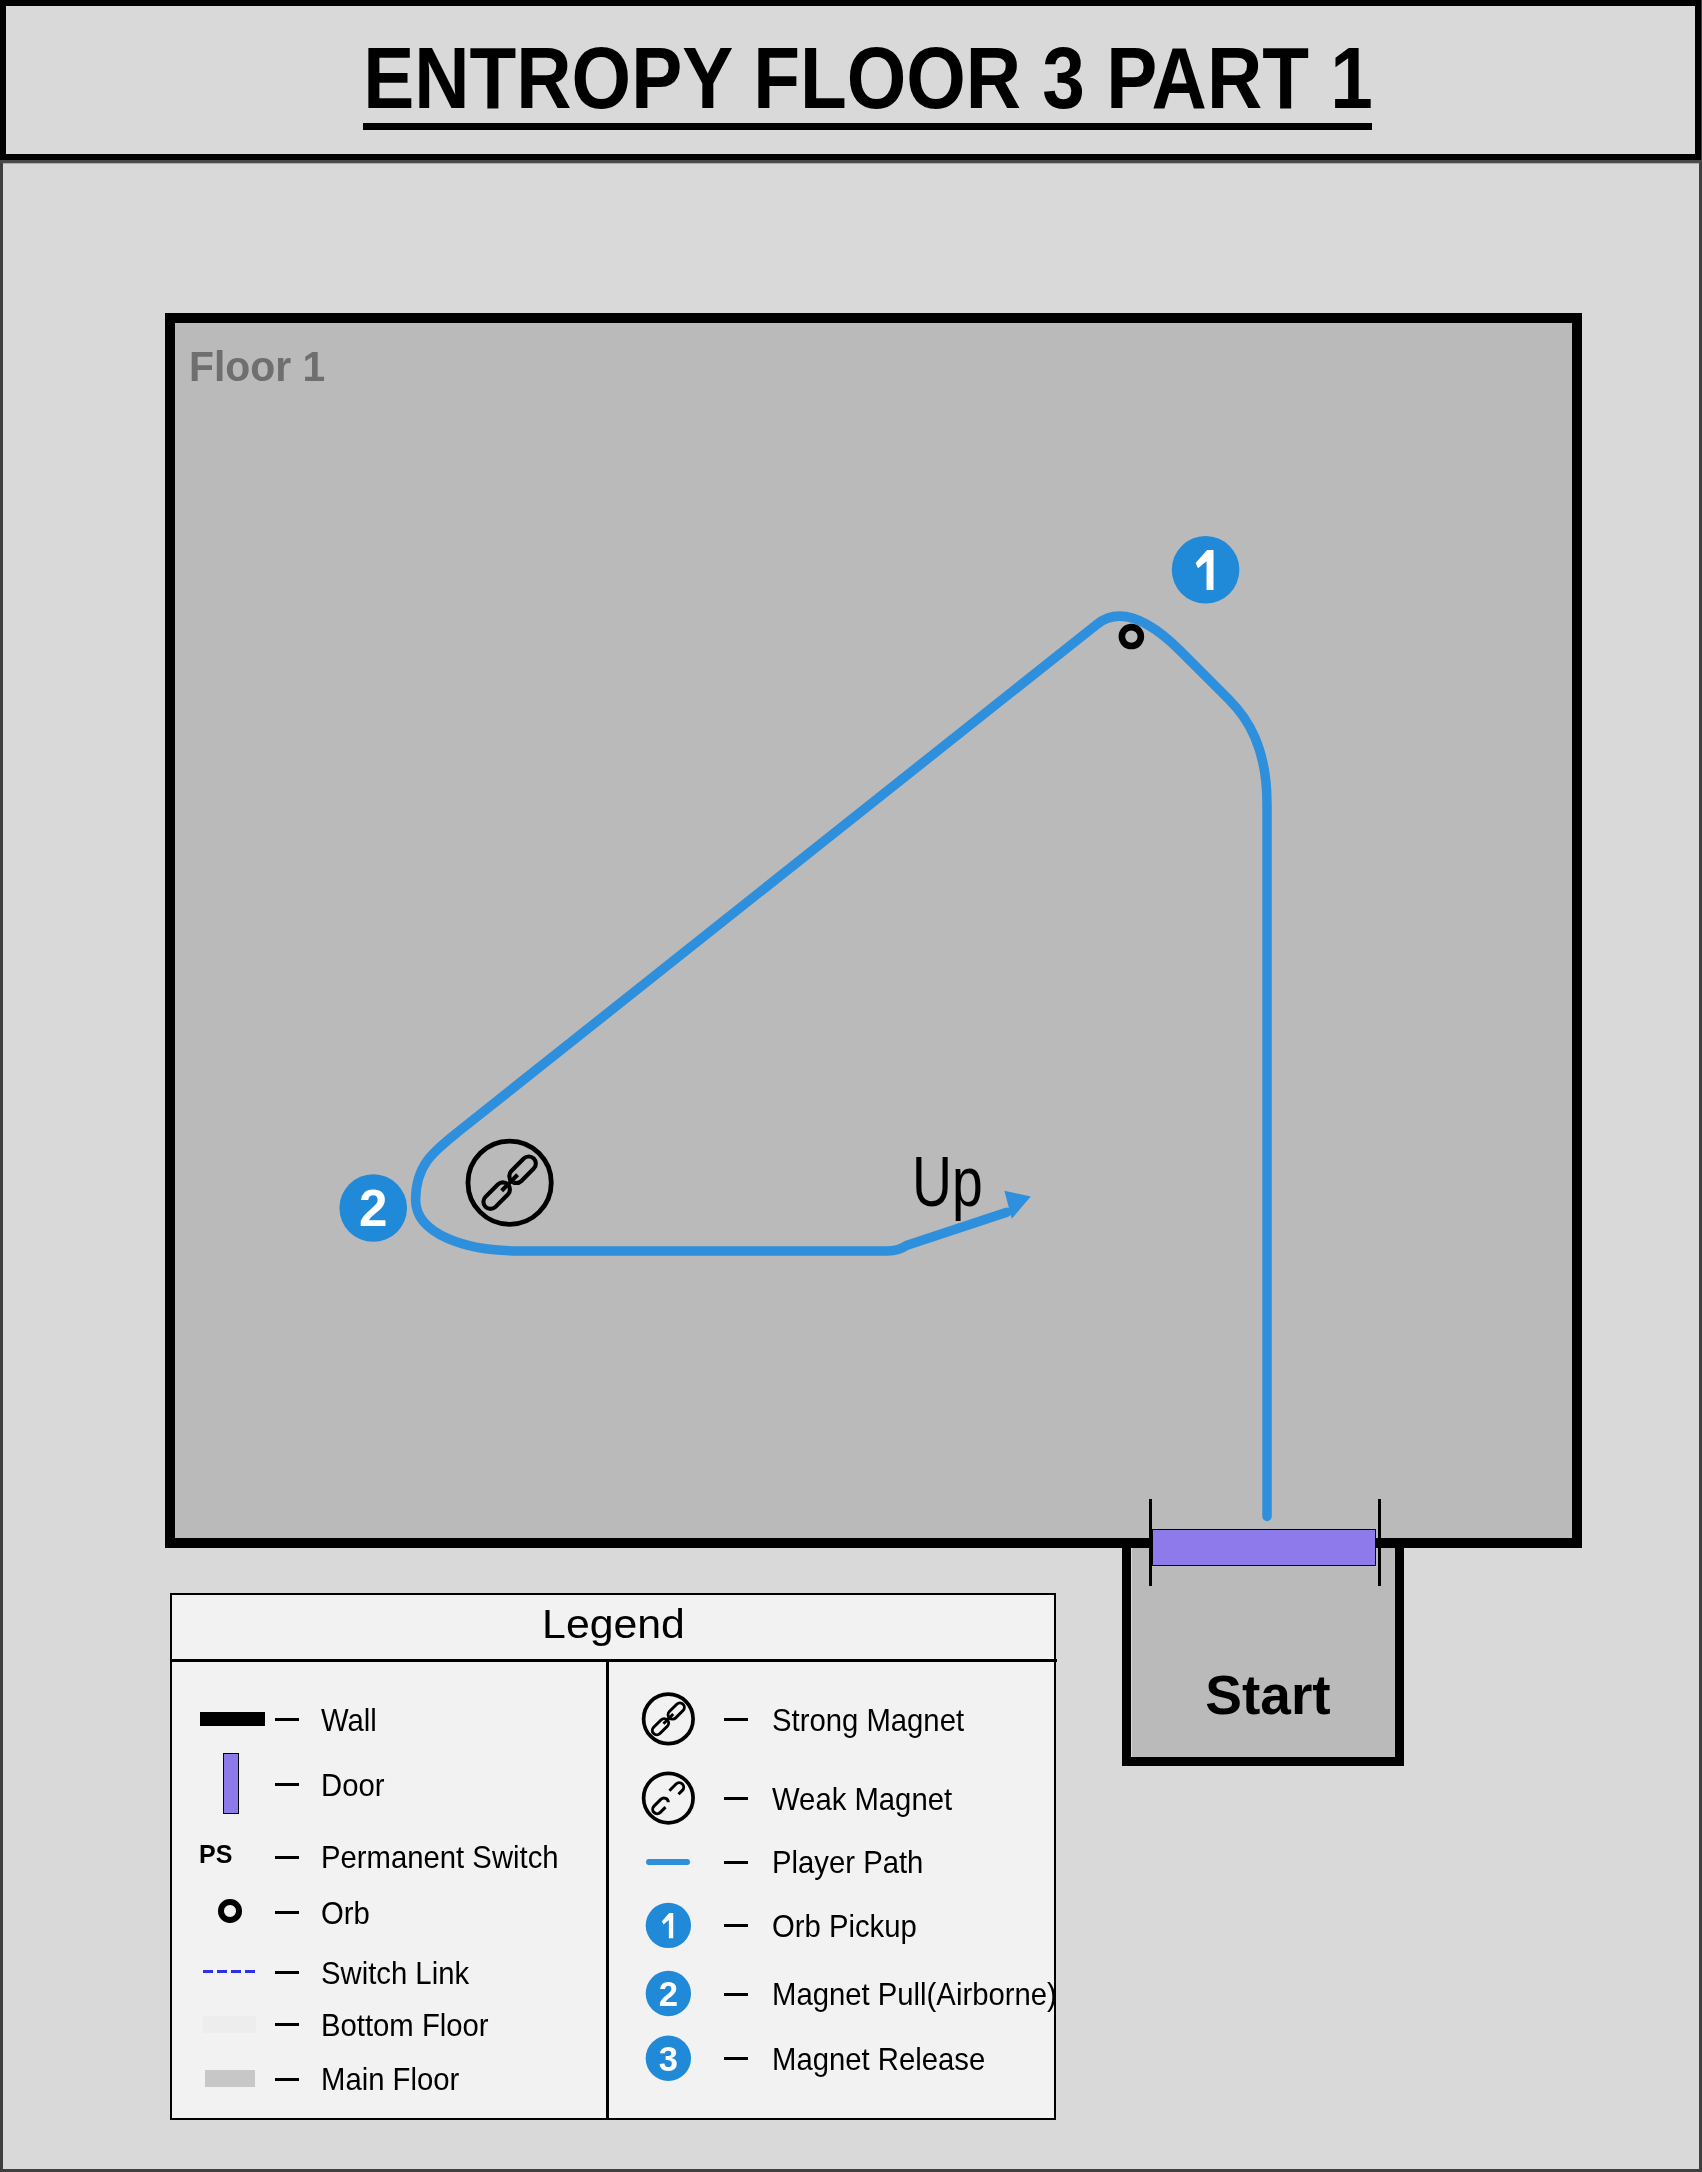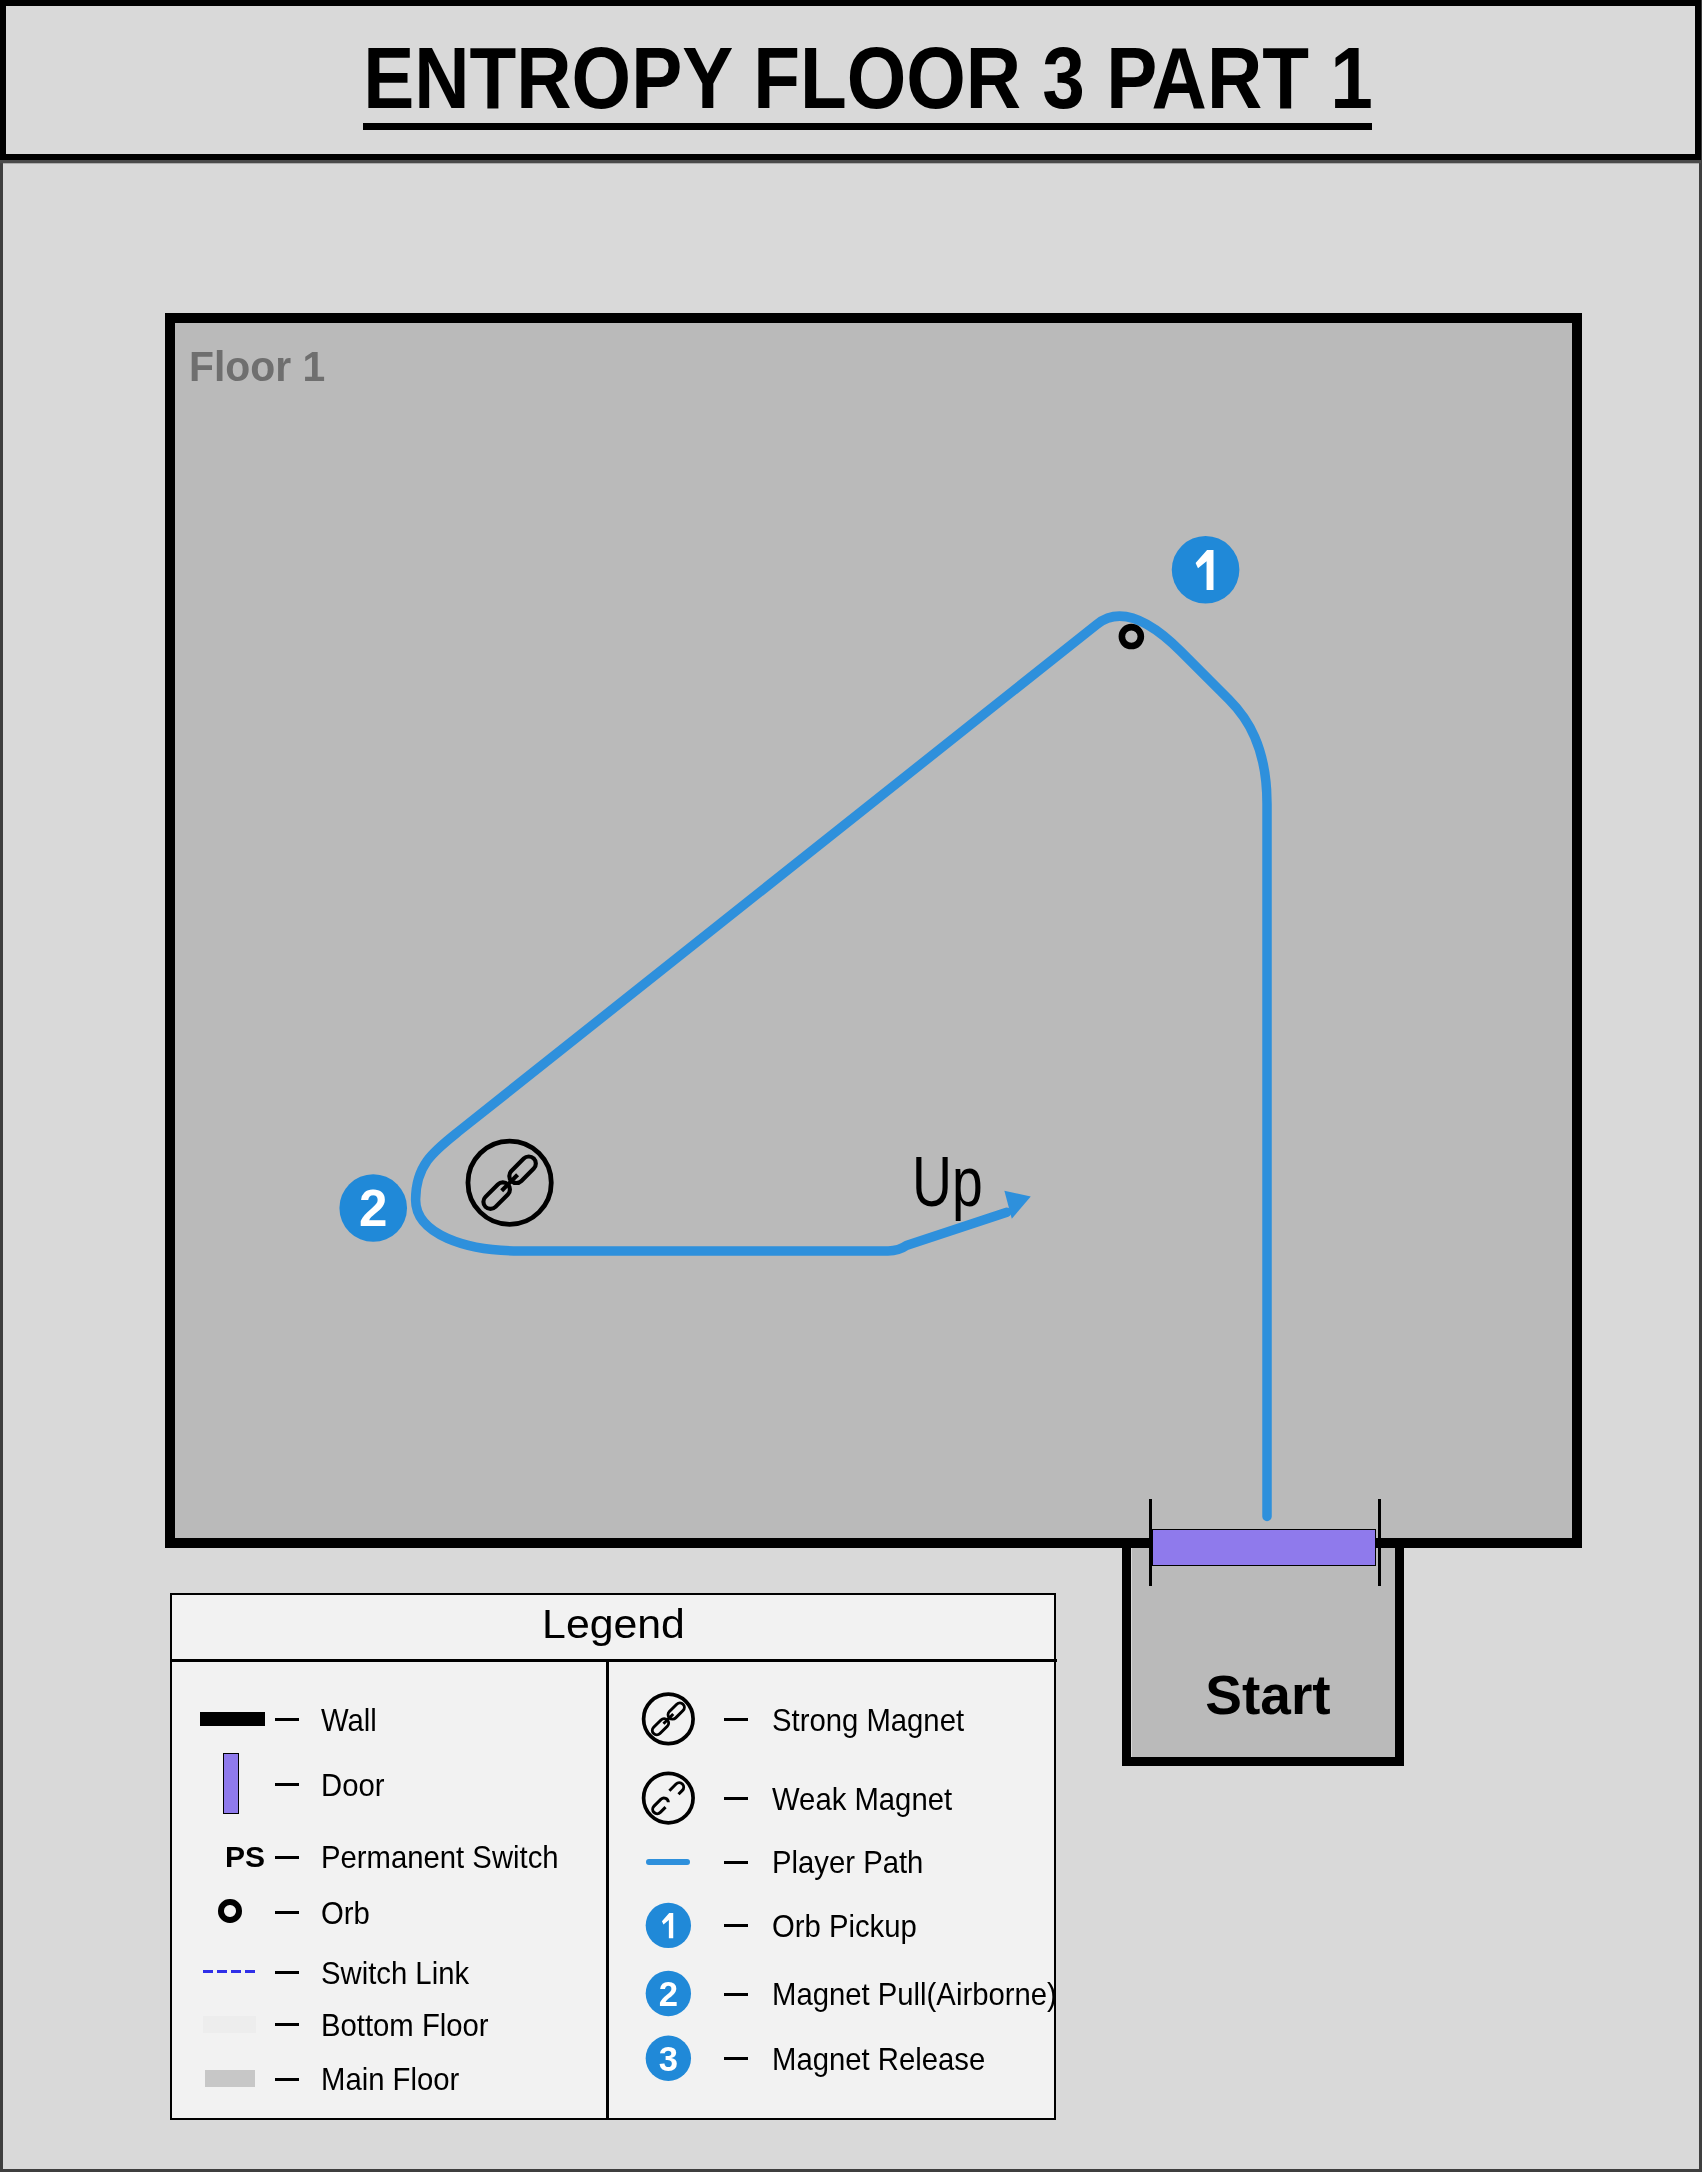--- a/index.html
+++ b/index.html
@@ -117,21 +117,21 @@
 <div class="abs" style="left:275px;top:1718px;width:24px;height:2.5px;background:#000;"></div>
 
 <div class="abs" style="left:321px;top:1705px;font-size:30.5px;line-height:1;color:#000;transform:scaleX(0.96);transform-origin:0 50%;white-space:nowrap;">Wall</div>
 
 <div class="abs" style="left:223px;top:1753px;width:14px;height:59px;border:1.6px solid #000;background:#8f7aec;"></div>
 
 <div class="abs" style="left:275px;top:1783px;width:24px;height:2.5px;background:#000;"></div>
 
 <div class="abs" style="left:321px;top:1770px;font-size:30.5px;line-height:1;color:#000;transform:scaleX(0.96);transform-origin:0 50%;white-space:nowrap;">Door</div>
 
-<div class="abs" style="left:199px;top:1842px;width:66px;text-align:right;font-size:30px;font-weight:bold;line-height:1;color:#000;">PS</div>
+<div class="abs" style="left:199px;top:1842px;width:66px;text-align:left;font-size:25px;font-weight:bold;line-height:1;color:#000;">PS</div>
 
 <div class="abs" style="left:275px;top:1856px;width:24px;height:2.5px;background:#000;"></div>
 
 <div class="abs" style="left:321px;top:1842px;font-size:30.5px;line-height:1;color:#000;transform:scaleX(0.96);transform-origin:0 50%;white-space:nowrap;">Permanent Switch</div>
 
 <div class="abs" style="left:218px;top:1899px;width:11.5px;height:11.5px;border:6.6px solid #000;border-radius:50%;background:#f2f2f2;"></div>
 
 <div class="abs" style="left:275px;top:1911px;width:24px;height:2.5px;background:#000;"></div>
 
 <div class="abs" style="left:321px;top:1898px;font-size:30.5px;line-height:1;color:#000;transform:scaleX(0.96);transform-origin:0 50%;white-space:nowrap;">Orb</div>

